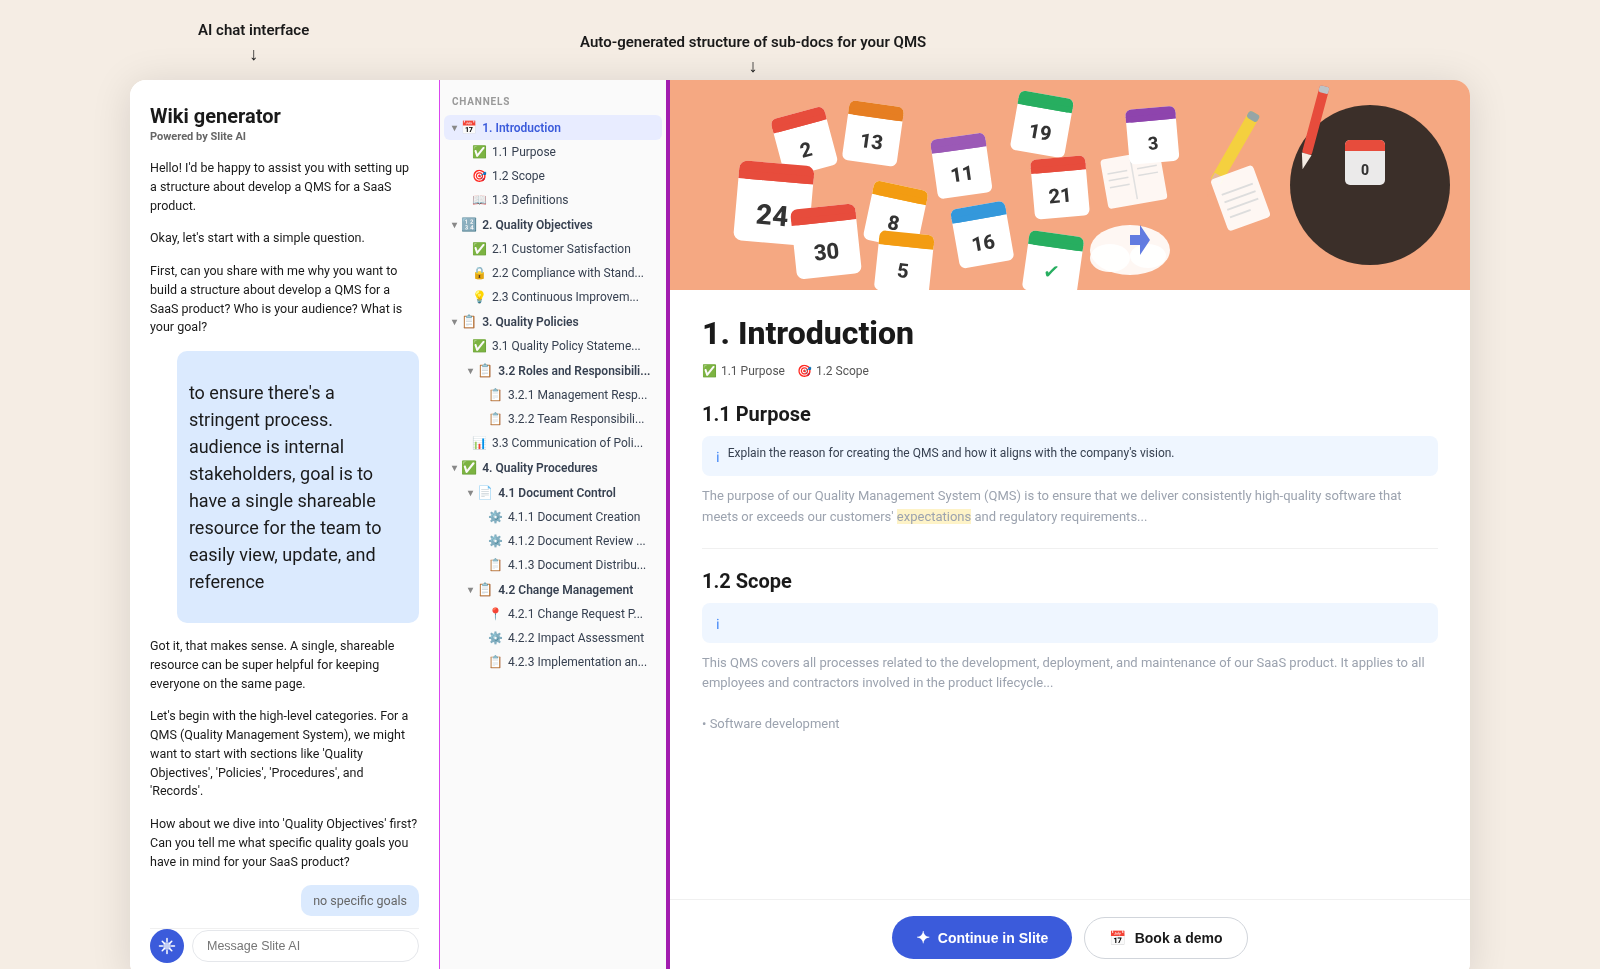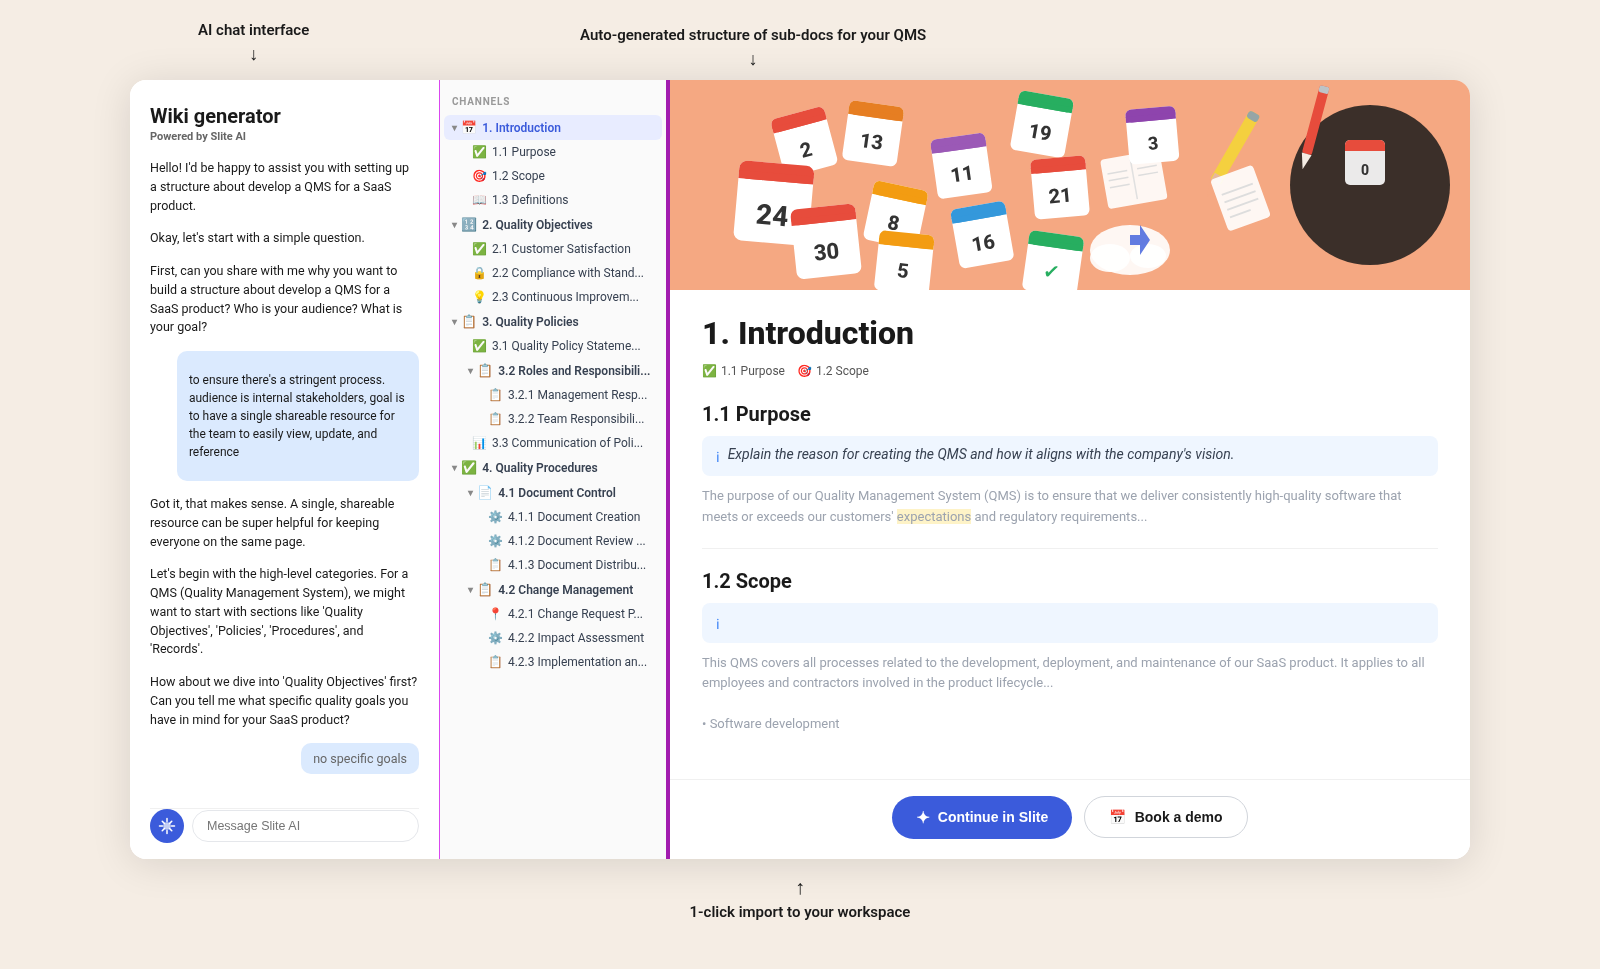--- a/index.html
+++ b/index.html
@@ -22,21 +22,21 @@
     }
     .label-left {
       position: absolute;
       left: 68px;
       top: 0;
       text-align: center;
     }
     .label-center {
       position: absolute;
       left: 450px;
-      top: 5px;
+      top: 12px;
       text-align: center;
     }
     .label-text {
       font-size: 15px;
       font-weight: 600;
       color: #1a1a1a;
     }
     .arrow-down {
       display: block;
       text-align: center;
@@ -88,22 +88,22 @@
       gap: 14px;
     }
     .msg-bot {
       font-size: 12.5px;
       color: #1a1a1a;
       line-height: 1.5;
     }
     .msg-user {
       background: #dbeafe;
       border-radius: 10px;
-      padding: 20px 12px;
-      font-size: 12px;
+      padding: 28px 12px;
+      font-size: 18px;
       color: #1a1a1a;
       line-height: 1.5;
       align-self: flex-end;
       max-width: 90%;
     }
     .msg-user-partial {
       background: #dbeafe;
       border-radius: 10px;
       padding: 8px 12px;
       font-size: 12.5px;
@@ -238,21 +238,21 @@
     .info-box {
       background: #eff6ff;
       border-radius: 8px;
       padding: 10px 14px;
       display: flex;
       align-items: flex-start;
       gap: 8px;
       margin-bottom: 10px;
     }
     .info-box .i-icon { color: #3b82f6; font-size: 14px; flex-shrink: 0; margin-top: 1px; }
-    .info-box p { font-size: 14px; color: #374151; font-style: italic; }
+    .info-box p { font-size: 12px; color: #374151; }
     .doc-text {
       font-size: 13px;
       color: #9ca3af;
       line-height: 1.6;
       margin-bottom: 20px;
     }
     .doc-text span.highlight { background: #fef3c7; color: #9ca3af; }
     .section-divider { height: 1px; background: #f0f0f0; margin: 20px 0; }
 
     

